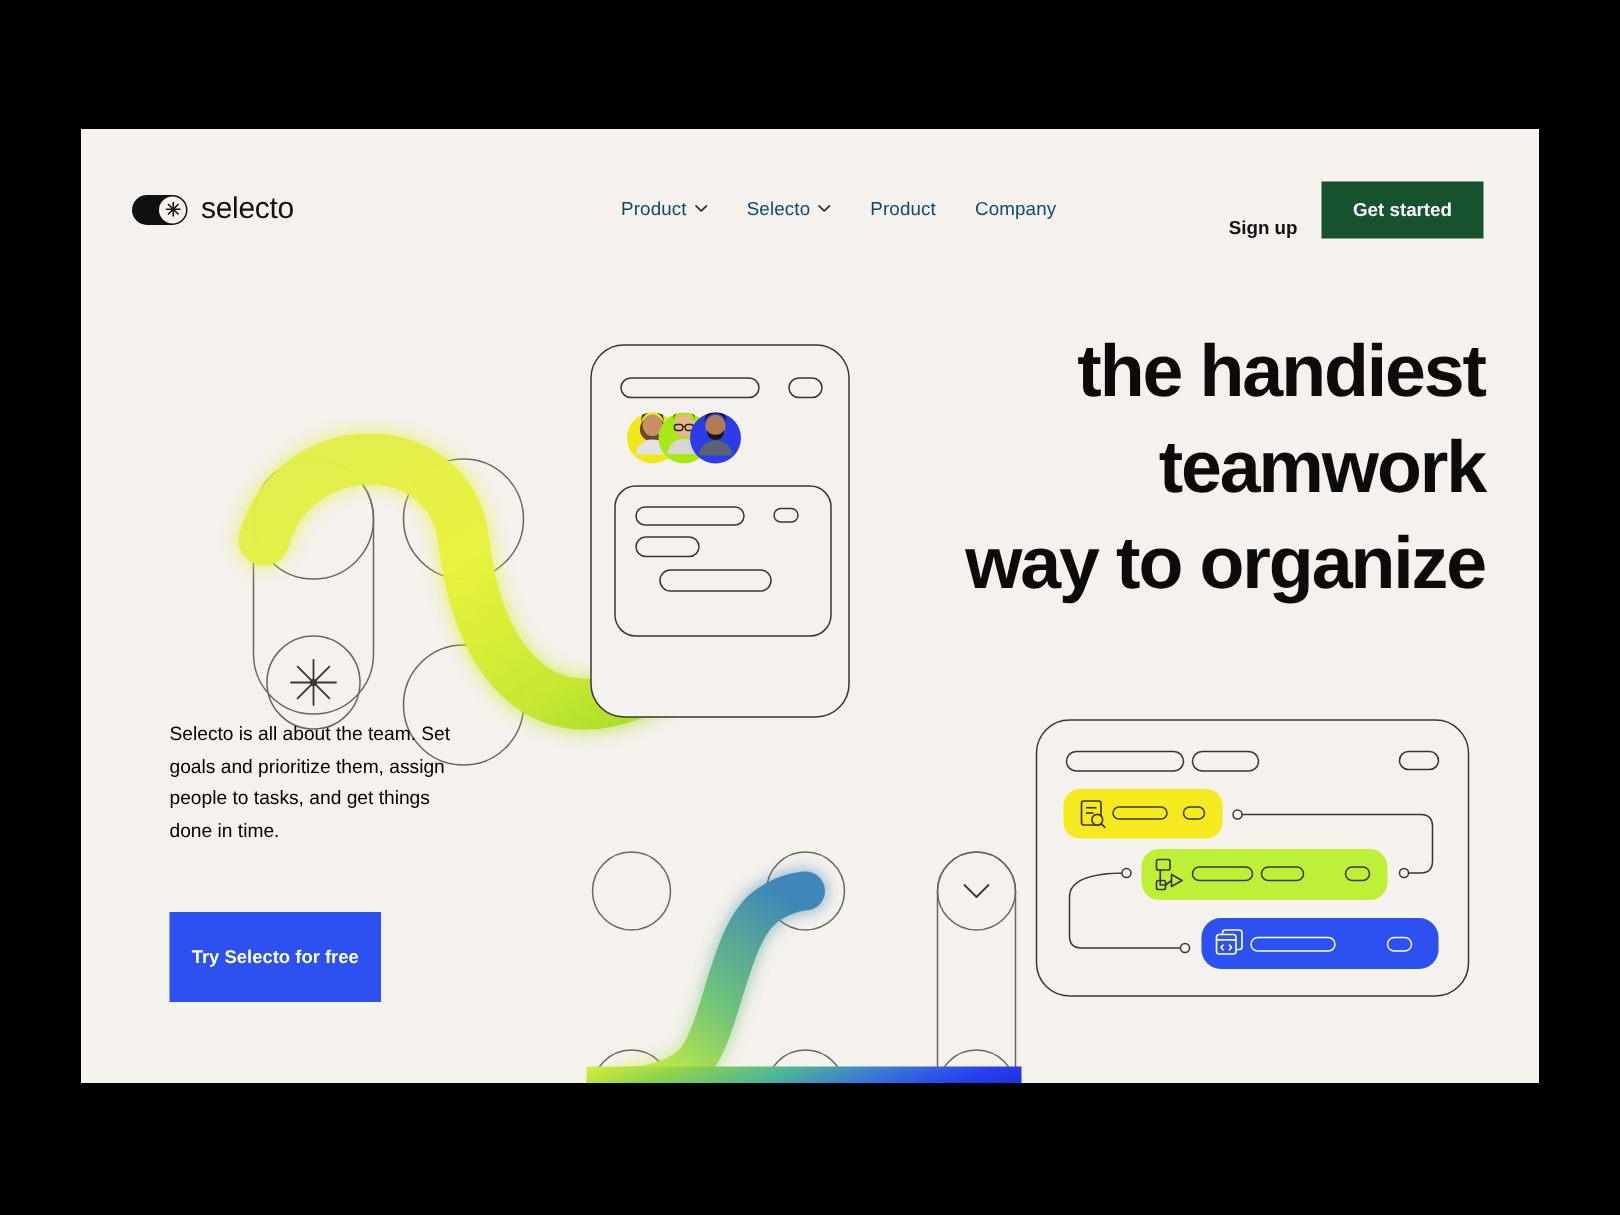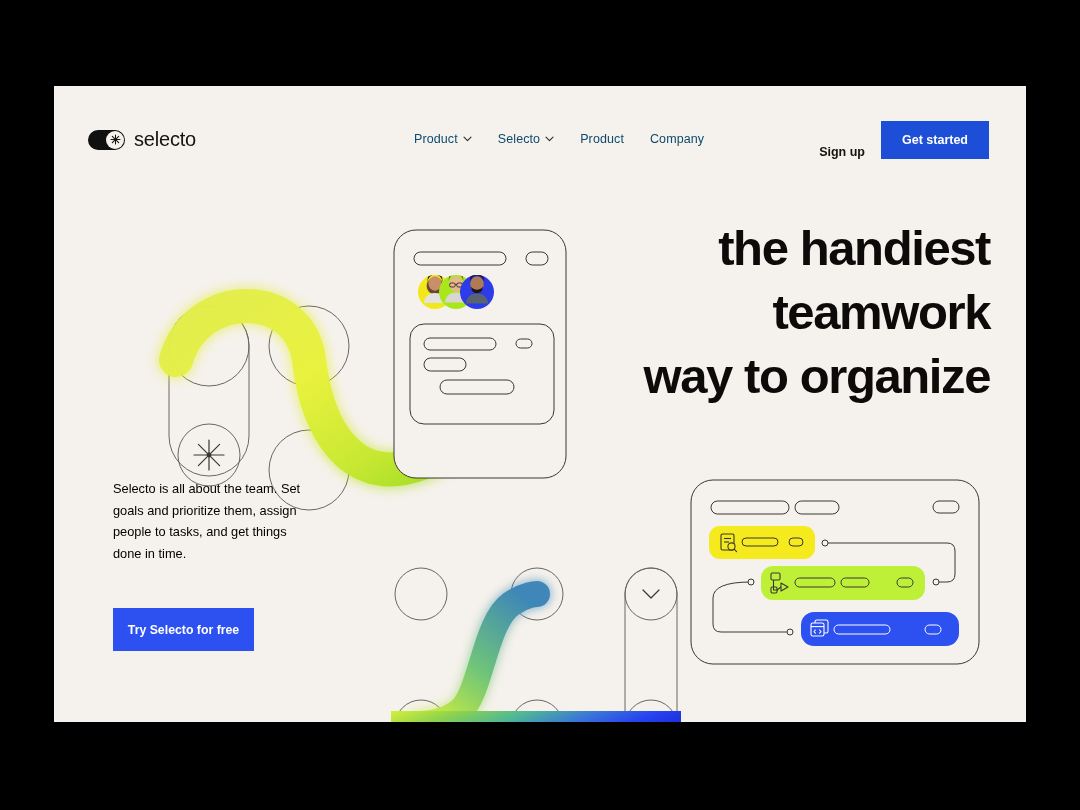--- a/index.html
+++ b/index.html
@@ -56,21 +56,21 @@
 
   .nav-right {
     position:absolute; right:37px; top:35px;
     display:flex; align-items:flex-end; gap:16px;
   }
   .signup {
     font-size:12.5px; font-weight:700; color:#141312;
     cursor:pointer; white-space:nowrap;
   }
   .btn-dark {
-    background:#1d4ed8; color:#FFFFFF;
+    background:#14532d; color:#FFFFFF;
     font-size:12.5px; font-weight:700;
     padding:12px 21px; border:none; cursor:pointer;
     white-space:nowrap;
   }
 
   
   .headline {
     position:absolute; right:36px; top:130px;
     width:420px;
     text-align:right;
@@ -82,21 +82,21 @@
 
   
   .copy {
     position:absolute; left:59px; top:392px;
     width:200px;
     font-size:12.8px; line-height:21.6px;
     color:#000000;
   }
   .cta {
     position:absolute; left:59px; top:522px;
-    width:141px; height:43px;
+    width:141px; height:60px;
     background:#2D50F0; color:#FFFFFF;
     border:none; cursor:pointer;
     font-size:12.3px; font-weight:700;
     display:flex; align-items:center; justify-content:center;
   }
 
   
   .art { position:absolute; }
   .art svg { display:block; overflow:visible; }
 

